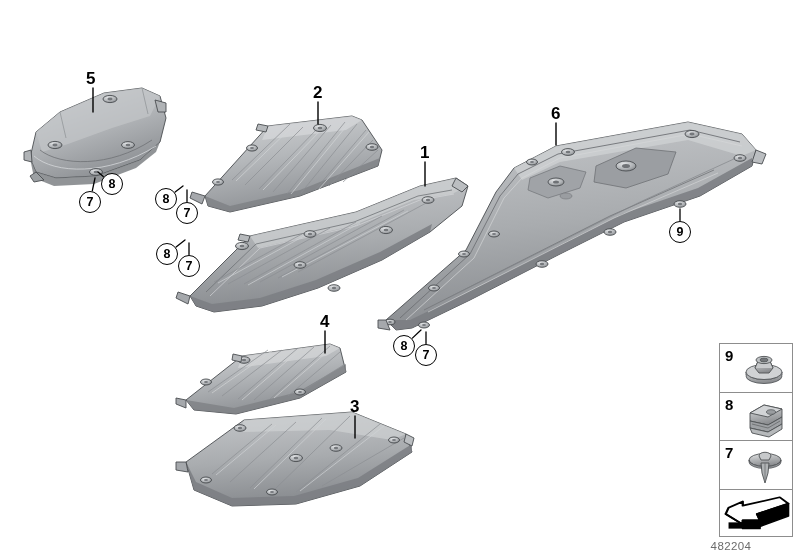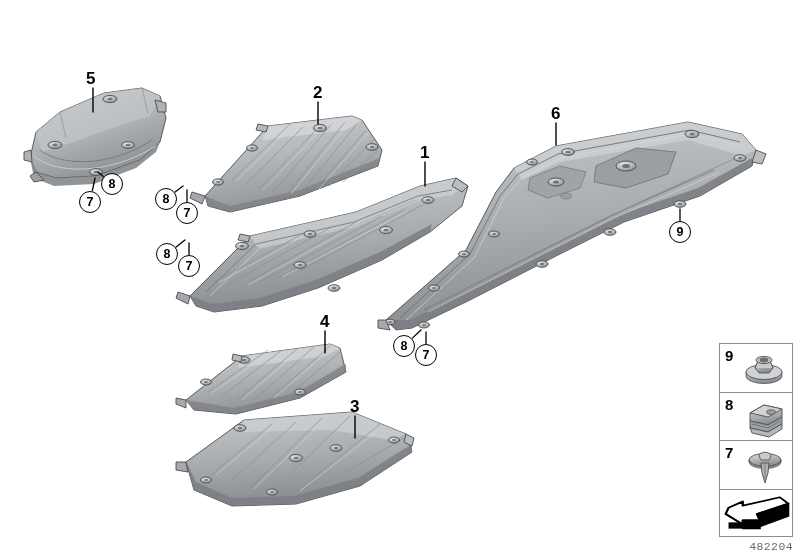--- a/index.html
+++ b/index.html
@@ -35,22 +35,22 @@
     position:relative;width:100%;height:48.5px;
     border-bottom:1px solid #8d8d8d;box-sizing:border-box;
   }
   .lcell:last-child{border-bottom:none;}
   .lnum{
     position:absolute;left:5px;top:4px;font-size:15px;font-weight:bold;color:#000;
     line-height:1;z-index:3;
   }
   .lart{position:absolute;right:2px;top:2px;width:52px;height:44px;}
   #diagid{
-    position:absolute;left:719px;top:540px;width:74px;text-align:right;
-    font-size:11.5px;color:#6b6b6b;letter-spacing:0.4px;z-index:50;font-family:Liberation Mono, monospace;
+    position:absolute;left:694px;top:540px;width:74px;text-align:center;
+    font-size:11.5px;color:#6b6b6b;letter-spacing:0.4px;z-index:50;
   }
 </style>
 </head>
 <body>
 
 <div id="stage">
 
   <svg class="layer" viewBox="0 0 800 560">
     <defs>
       <linearGradient id="gTop" x1="0" y1="0" x2="0.35" y2="1">

